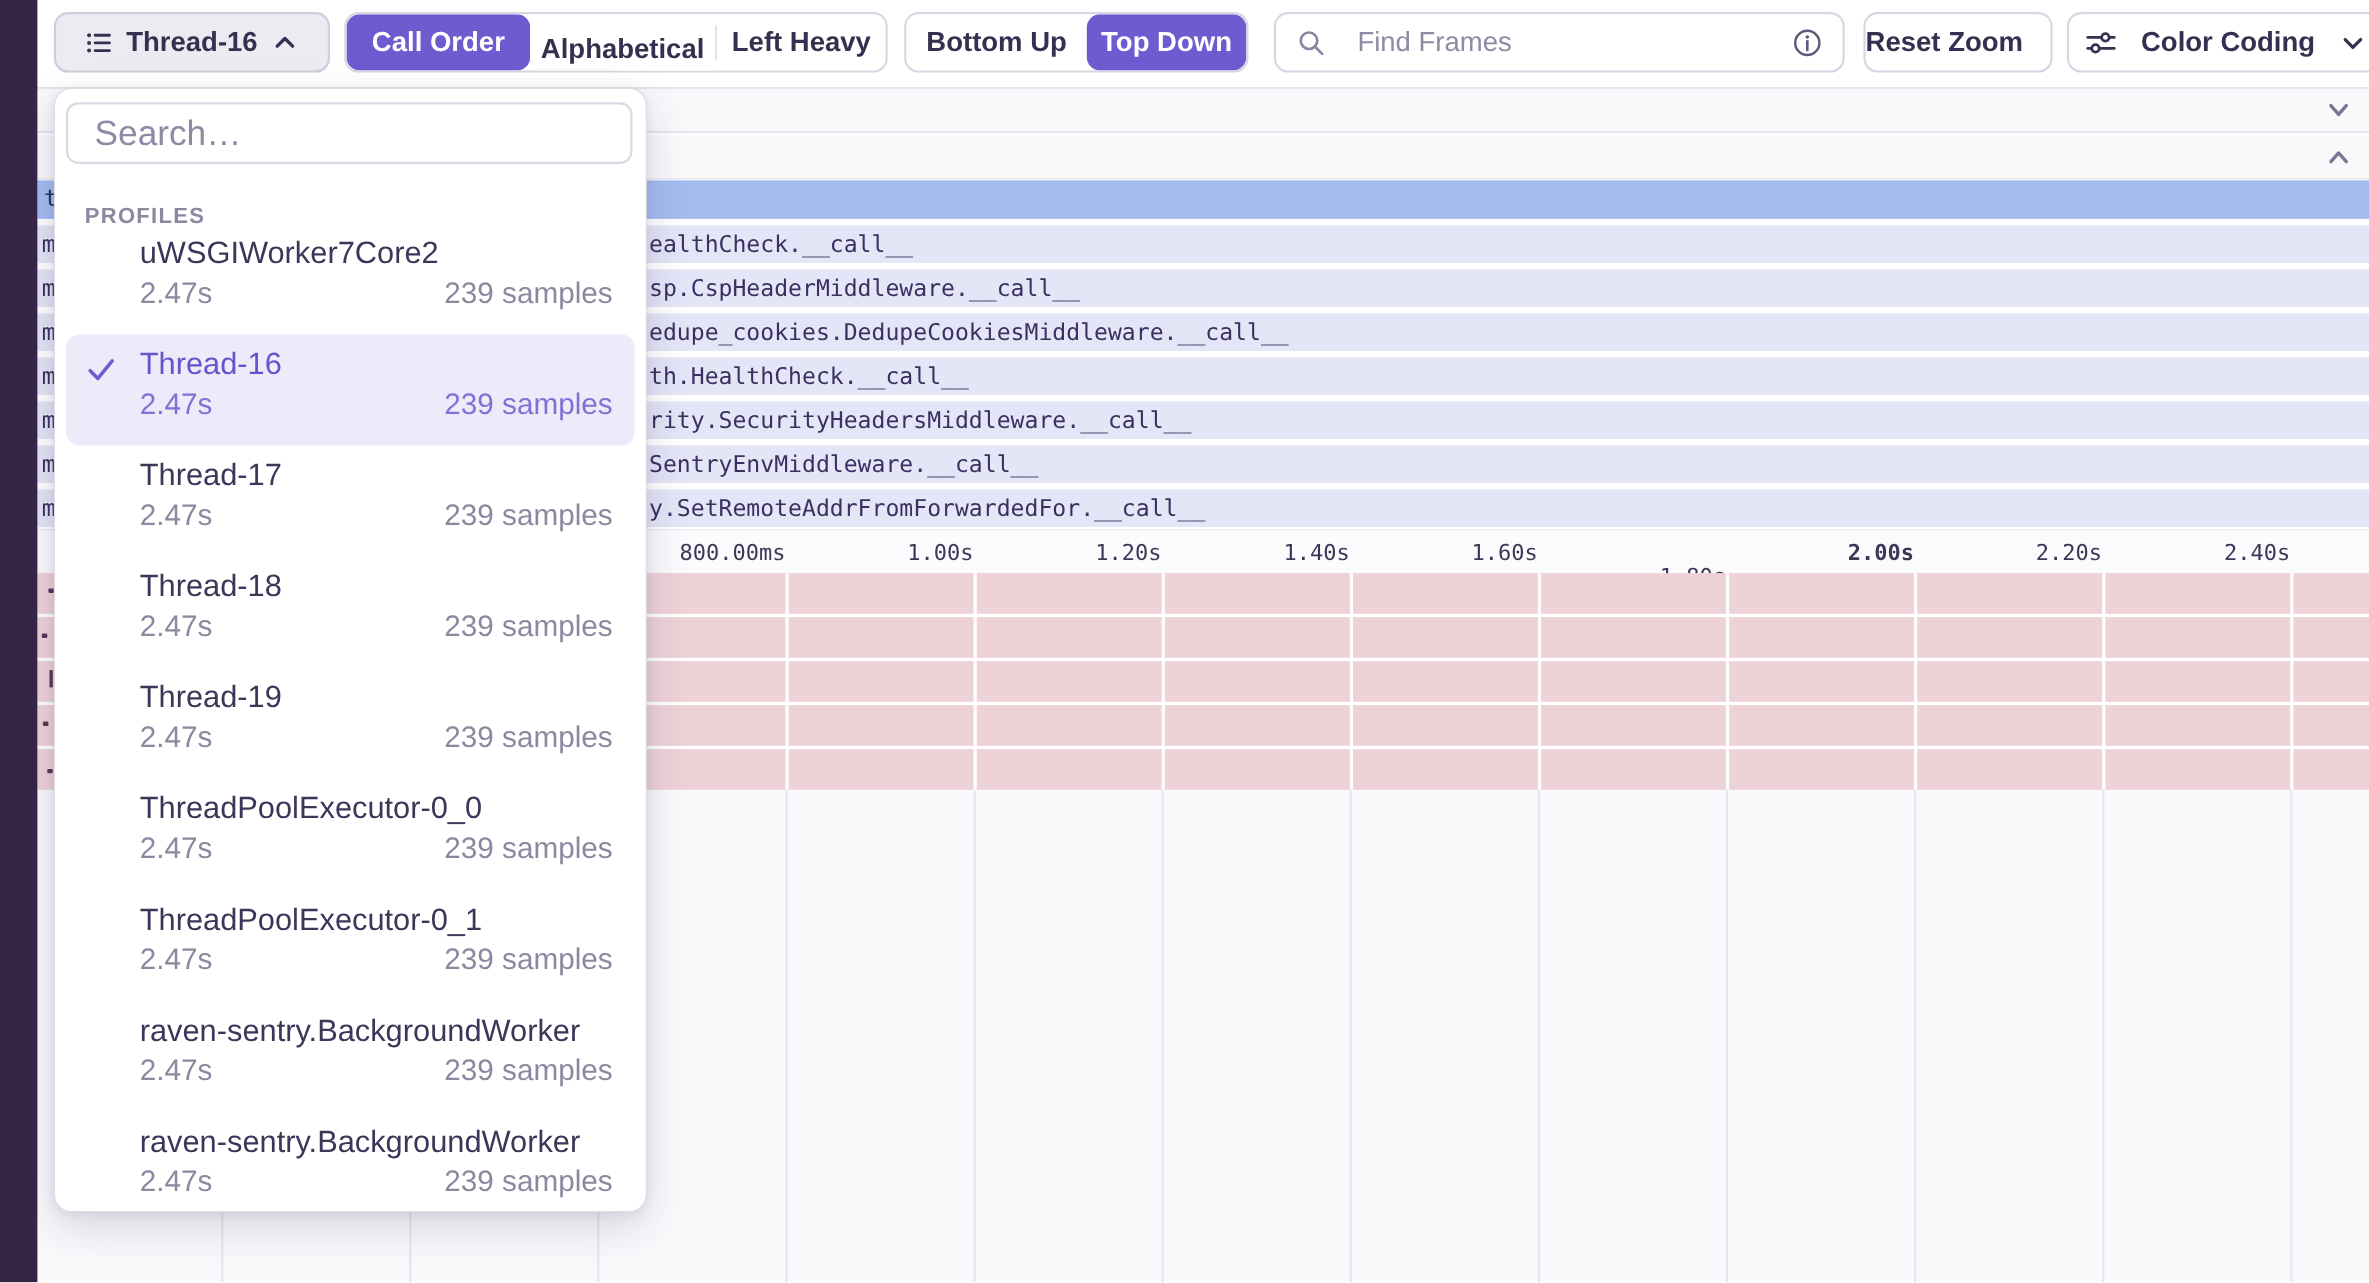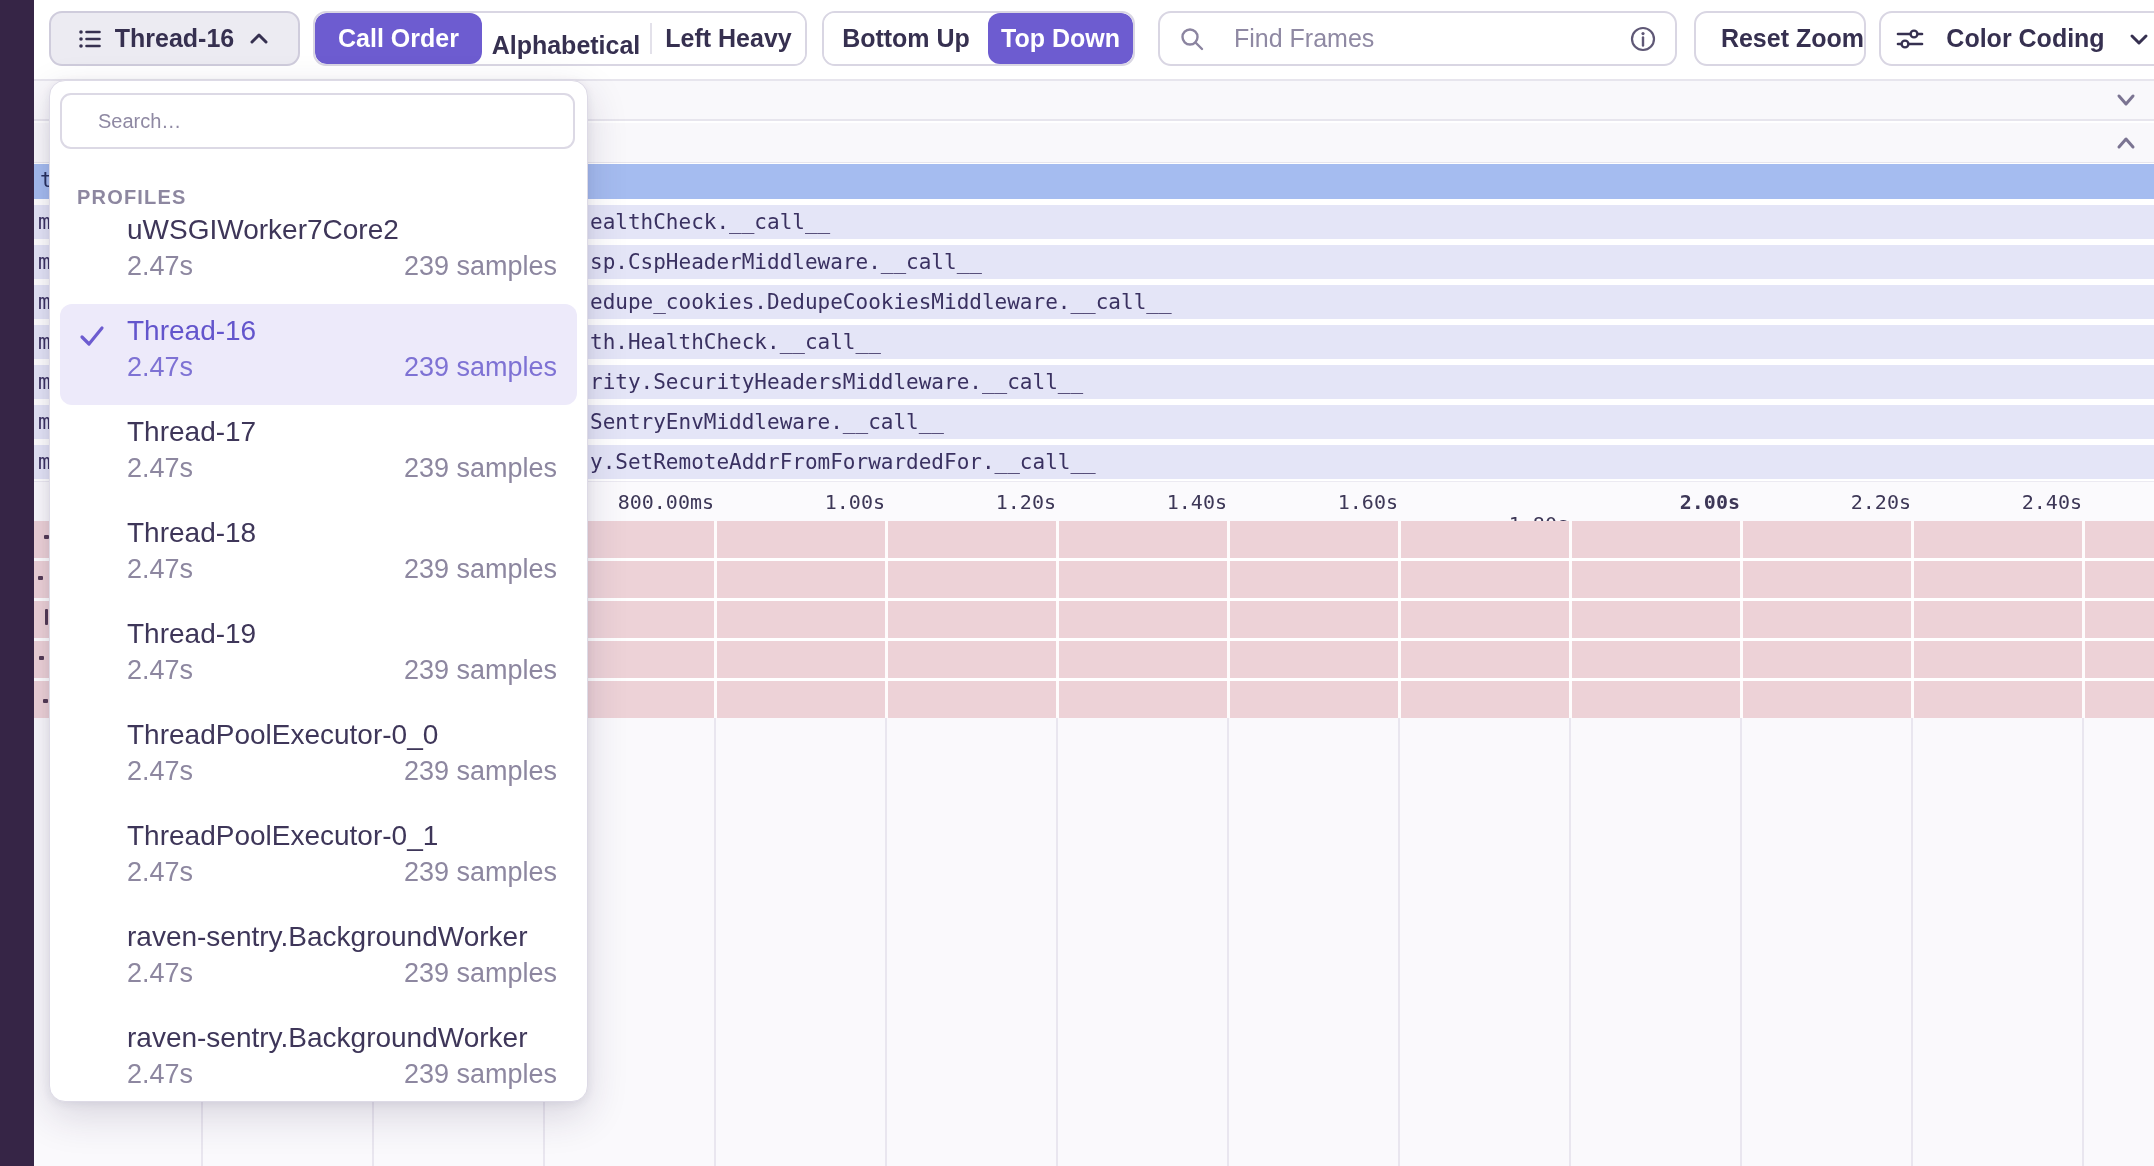--- a/index.html
+++ b/index.html
@@ -37,21 +37,21 @@
   .seg{height:100%;display:flex;align-items:center;justify-content:center;cursor:pointer;
     font-size:25px;font-weight:700;color:var(--ink);background:#fff;position:relative;}
   .seg.active{background:var(--accent);color:#fff;border-radius:12px;}
   .seg-divider{width:2px;height:60%;background:#e3e1ea;align-self:center;}
   #sort-group{left:313px;width:494px;}
   #dir-group{left:822px;width:313px;}
   .search-box{left:1158px;width:519px;font-weight:400;cursor:text;padding:0 18px;gap:28px;}
   .search-box input{flex:1;border:none;outline:none;font-size:25px;color:var(--ink);
     font-family:"Liberation Sans",sans-serif;background:transparent;}
   .search-box input::placeholder{color:#8f89a3;}
-  #reset-zoom-btn{left:1694px;width:172px;justify-content:flex-end;}
+  #reset-zoom-btn{left:1694px;width:172px;justify-content:flex-start;}
   #color-coding-btn{left:1879px;width:289px;justify-content:center;gap:21px;}
   .icon{display:inline-flex;align-items:center;justify-content:center;}
 
   
   .band{position:absolute;left:34px;right:0;background:var(--band-bg);z-index:1;}
   #band-top{top:81px;height:40px;border-bottom:2px solid var(--band-line);}
   #band-mid{top:123px;height:40px;border-bottom:1px solid var(--band-line);}
   .band .toggle{position:absolute;right:14px;top:50%;transform:translateY(-50%);
     background:none;border:none;cursor:pointer;color:#7b7492;display:flex;}
 
@@ -83,21 +83,21 @@
   .band-lower{position:absolute;left:34px;right:0;top:718px;bottom:0;background:#faf9fc;z-index:0;}
   .gridline{position:absolute;top:0;bottom:0;width:2px;background:var(--grid);}
 
   
   .dropdown{position:absolute;left:49px;top:80px;width:539px;height:1022px;background:#fff;
     border:1px solid #dddae6;border-radius:16px;z-index:30;overflow:hidden;
     box-shadow:0 14px 40px rgba(42,32,74,.16),0 2px 8px rgba(42,32,74,.08);}
   .dd-search{position:absolute;left:10px;top:12px;width:515px;height:56px;
     border:2px solid #dcd9e5;border-radius:11px;background:#fff;display:flex;align-items:center;}
   .dd-search input{width:100%;border:none;outline:none;background:transparent;
-    font-size:20px;color:var(--ink);padding:0 36px;font-family:"Liberation Sans",sans-serif;}
+    font-size:32px;color:var(--ink);padding:0 24px;font-family:"Liberation Sans",sans-serif;}
   .dd-search input::placeholder{color:#8f89a3;}
   .dd-section{position:absolute;left:27px;top:81px;font-size:20px;font-weight:700;
     letter-spacing:1.2px;color:var(--muted);margin-top:24px;}
   .profile-list{position:absolute;left:10px;top:122px;right:10px;}
   .profile-item{position:relative;height:101px;border-radius:12px;padding:10px 20px 0 67px;cursor:pointer;}
   .profile-item .check{position:absolute;left:16px;top:16px;color:var(--accent);visibility:hidden;}
   .profile-item.selected{background:var(--accent-soft);}
   .profile-item.selected .check{visibility:visible;}
   .p-name{font-size:28px;color:#3e3659;line-height:34px;white-space:nowrap;}
   .profile-item.selected .p-name{color:#6355cc;}

